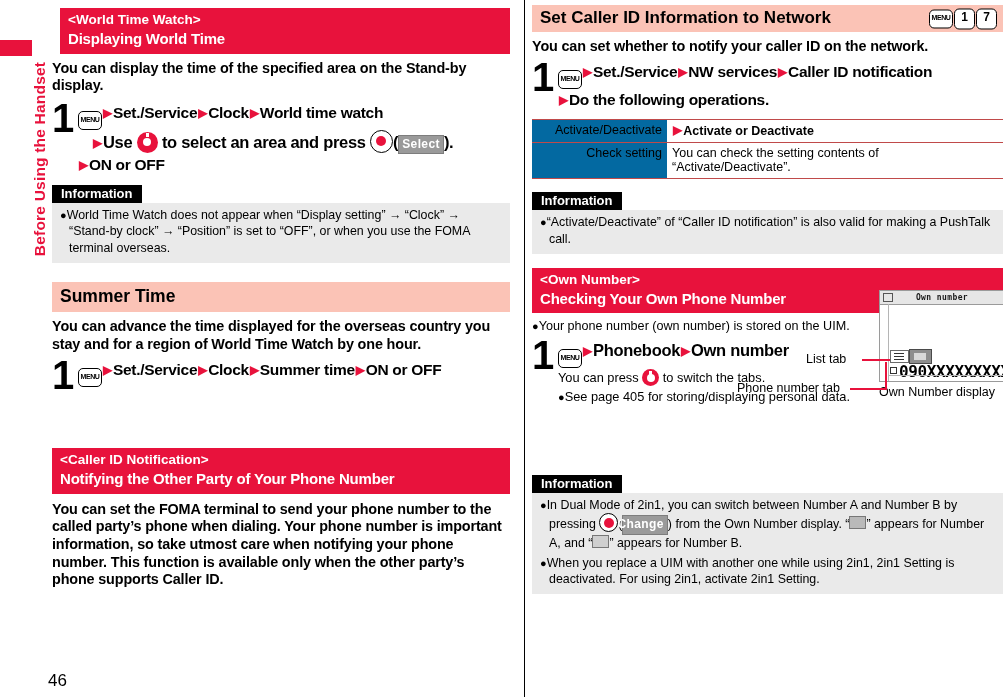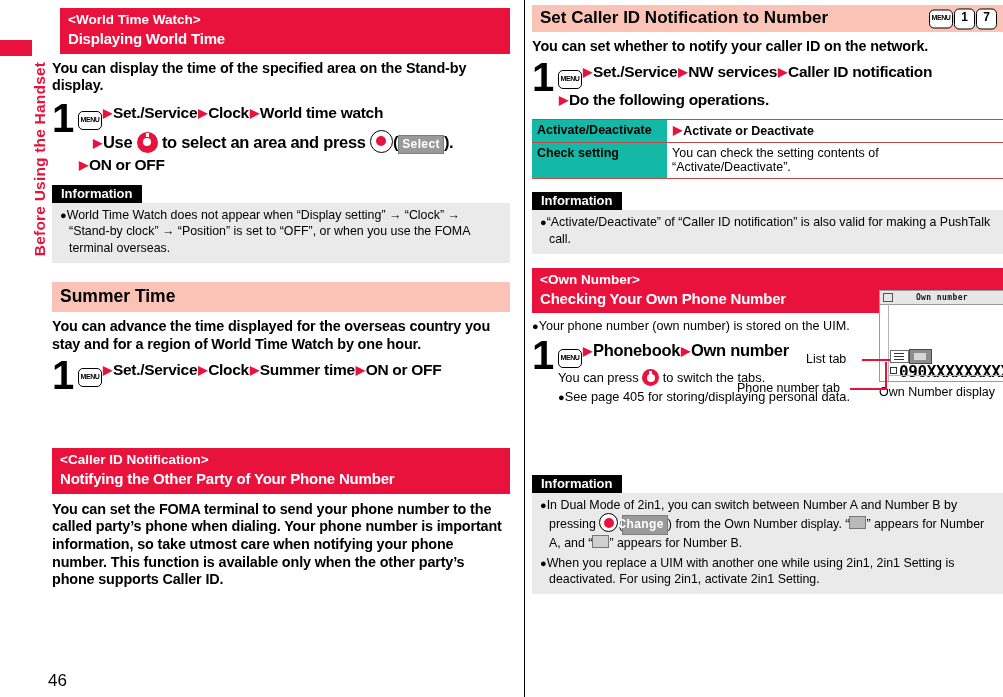--- a/index.html
+++ b/index.html
@@ -102,21 +102,21 @@
   .info-wrap{margin-top:11px;}
   .info-label{display:inline-block;background:#000;color:#fff;font-size:13px;font-weight:bold;padding:1px 9px 2px 9px;}
   .info-body{background:#eaeaea;padding:4px 8px 6px 8px;font-size:12.4px;line-height:1.36;}
   .info-body p{margin:0;padding:0 0 0 9px;text-indent:-9px;}
   .info-body p+p{margin-top:3px;}
   .dot{font-size:11px;}
 
   
   table.tbl{border-collapse:collapse;width:100%;margin-top:9px;font-size:12.5px;}
   table.tbl td{border-top:1.4px solid #c04a4a;border-bottom:1.4px solid #c04a4a;padding:3px 5px 4px 5px;vertical-align:top;}
-  table.tbl td.k{background:#14b8a6;font-weight:bold;white-space:nowrap;width:125px;}
+  table.tbl td.k{background:#0369a1;font-weight:normal;white-space:nowrap;width:125px;text-align:right;}
   table.tbl td.v{background:#fff;}
   table.tbl tr.r1 td.v{font-weight:bold;}
 
   
   .phone-fig{position:absolute;left:347px;top:290px;width:124px;}
   .phone-shot{
     width:124px;height:90px;background:#fff;border:1px solid #9a9a9a;
     position:relative;overflow:hidden;
   }
   .ps-title{
@@ -211,21 +211,21 @@
     <div class="main">Notifying the Other Party of Your Phone Number</div>
   </div>
 
   <p class="btext" style="margin-top:7px;">You can set the FOMA terminal to send your phone number to the called party’s phone when dialing. Your phone number is important information, so take utmost care when notifying your phone number. This function is available only when the other party’s phone supports Caller ID.</p>
 
 </div>
 
 <div class="col-right">
 
   <div class="h-pink" style="margin-top:5px;padding-right:80px;">
-    <span>Set Caller ID Notification to Number</span>
+    <span>Set Caller ID Information to Network</span>
     <span class="keys-tr">
       <span class="key-menu">MENU</span><span class="key-num">1</span><span class="key-num">7</span>
     </span>
   </div>
 
   <p class="btext">You can set whether to notify your caller ID on the network.</p>
 
   <div class="step" style="margin-top:5px;min-height:48px;">
     <div class="num">1</div>
     <div class="body">

